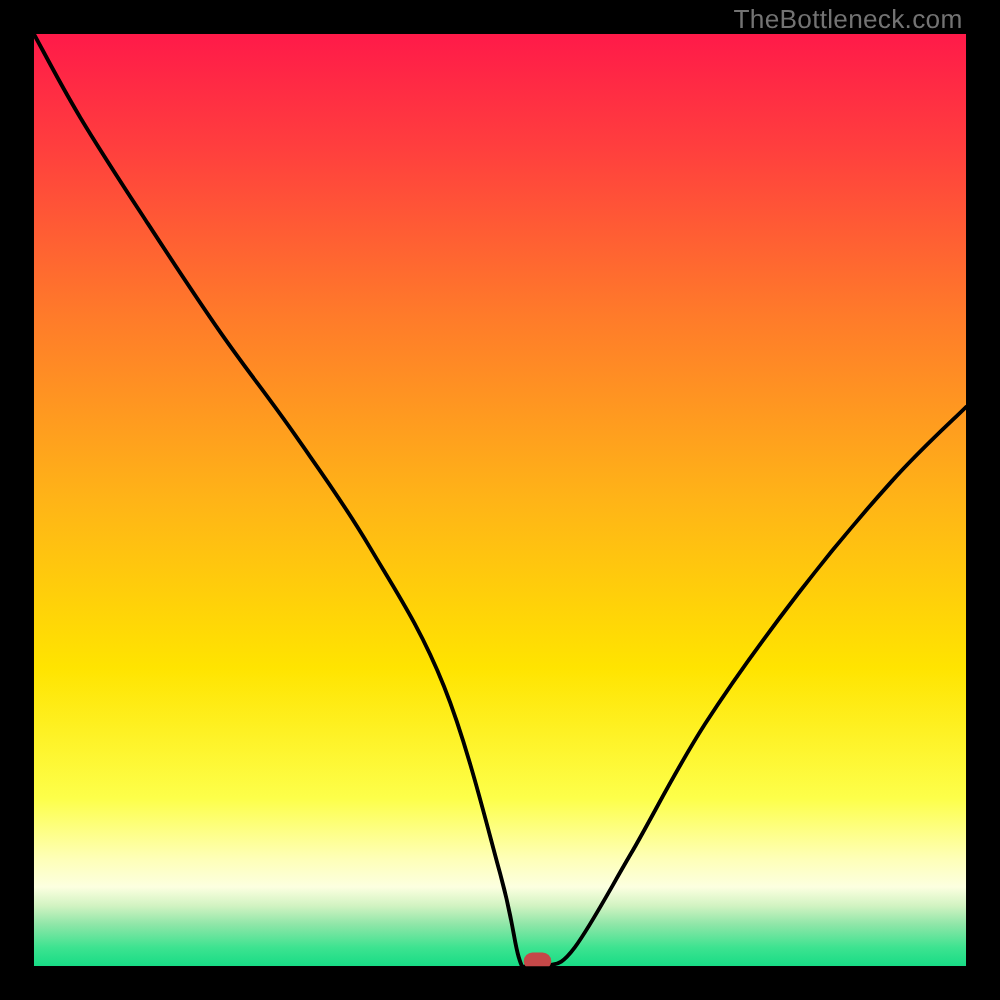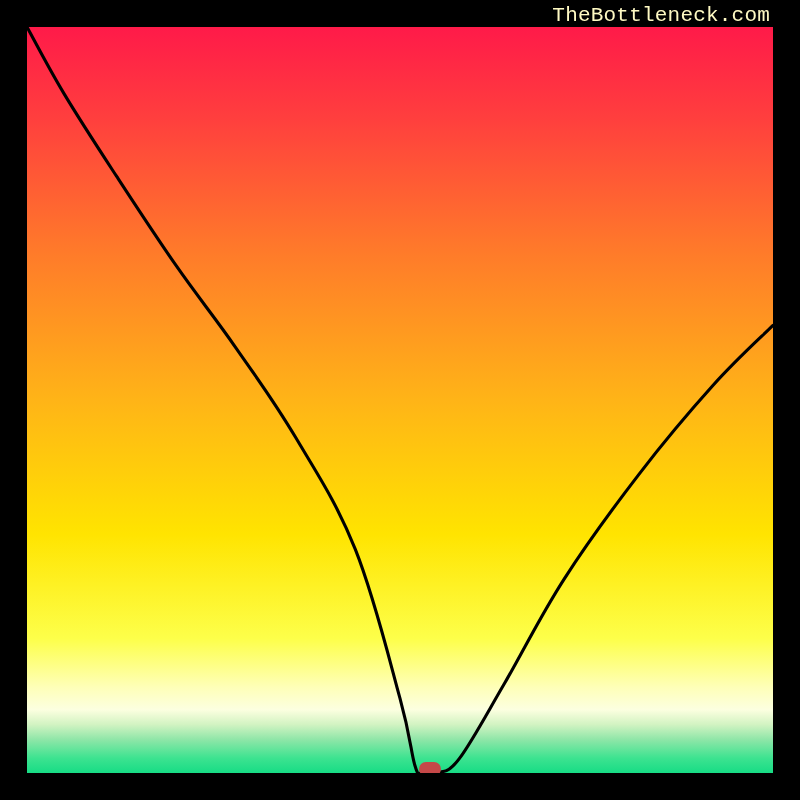--- a/index.html
+++ b/index.html
@@ -20,25 +20,24 @@
     overflow: hidden;
   }
   .gradient-bg {
     position: absolute;
     inset: 0;
   }
   .attribution {
     position: absolute;
     top: 4px;
     right: 30px;
-    color: #fef9c3;
+    color: #737373;
     font-size: 21px;
     font-weight: 500;
     letter-spacing: 0.2px;
-    font-family: Liberation Mono, monospace;
   }
   svg.curve {
     position: absolute;
     inset: 0;
     width: 100%;
     height: 100%;
   }
   .marker {
     position: absolute;
     width: 22px;

